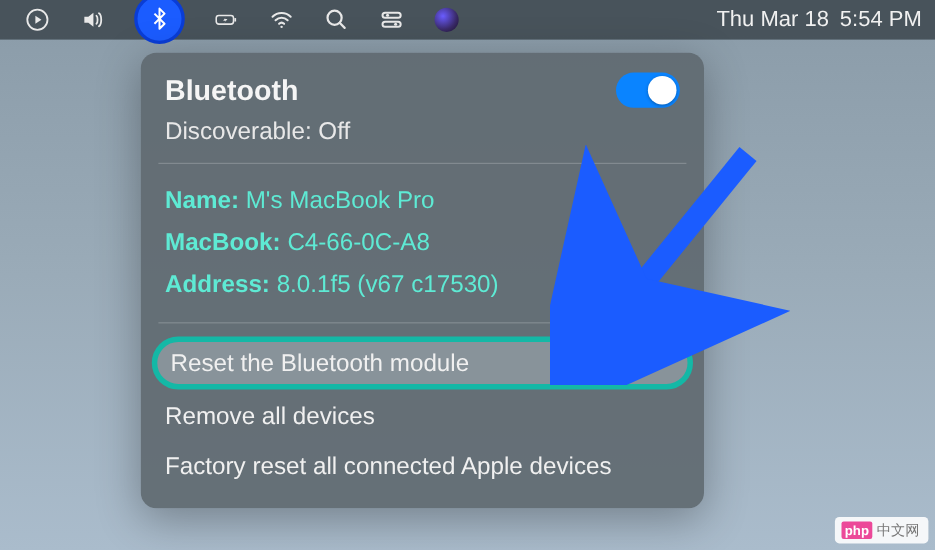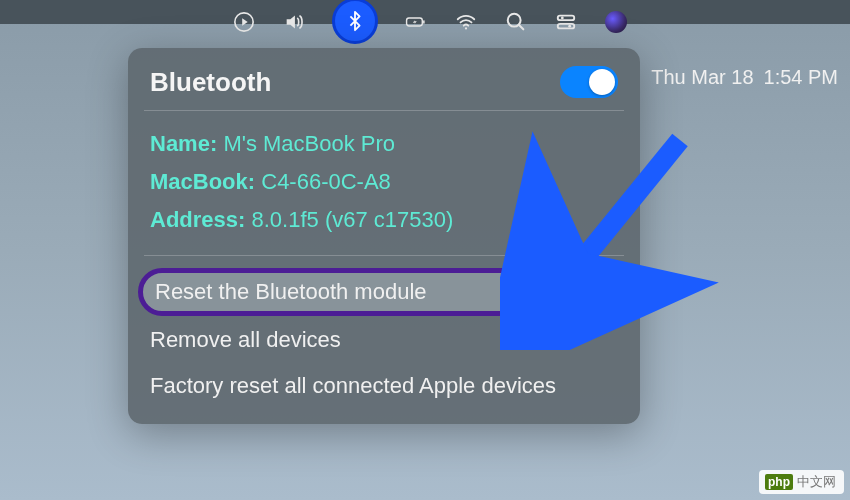--- a/index.html
+++ b/index.html
@@ -5,27 +5,26 @@
     * { margin: 0; padding: 0; box-sizing: border-box; }
     body {
       width: 850px;
       height: 500px;
       font-family: -apple-system, BlinkMacSystemFont, "Helvetica Neue", sans-serif;
       background: linear-gradient(180deg, #8a9ba8 0%, #9aabb8 50%, #aabccc 100%);
       overflow: hidden;
       position: relative;
     }
     .menubar {
-      height: 24px;
+      height: 36px;
       background: rgba(60, 70, 78, 0.85);
       display: flex;
       align-items: center;
       padding: 0 12px;
       gap: 22px;
-      flex-direction: column;
     }
     .menubar-icons {
       display: flex;
       align-items: center;
       gap: 26px;
       margin-left: 10px;
     }
     .menubar-icon {
       color: #e8e8e8;
       display: flex;
@@ -121,21 +120,21 @@
     }
     .menu-item {
       font-size: 22px;
       padding: 9px 12px;
       border-radius: 20px;
       color: #f0f0f0;
       margin: 2px 0;
     }
     .menu-item.highlighted {
       background: rgba(180,190,200,0.45);
-      border: 5px solid #4c1d95;
+      border: 5px solid #14b8a6;
       border-radius: 24px;
       padding: 6px 12px;
     }
     .arrow {
       position: absolute;
       top: 130px;
       left: 500px;
       z-index: 5;
     }
     .watermark {
@@ -145,21 +144,21 @@
       background: rgba(255,255,255,0.88);
       border-radius: 4px;
       padding: 3px 8px 3px 6px;
       font-size: 13px;
       color: #777;
       display: flex;
       align-items: center;
       gap: 4px;
     }
     .watermark .logo {
-      background: #4d7c0f;
+      background: #ec4899;
       color: #fff;
       font-weight: bold;
       padding: 1px 3px;
       border-radius: 2px;
       font-size: 12px;
     }
   </style>
 </head>
 <body>
 
@@ -208,30 +207,34 @@
           <rect x="3" y="14" width="18" height="5" rx="2.5"></rect>
           <circle cx="16" cy="16.5" r="1.5" fill="currentColor" stroke="none"></circle>
         </svg>
     </div>
     <div class="menubar-icon">
       <div class="siri-icon"></div>
     </div>
   </div>
   <div class="datetime">
     <span>Thu Mar 18</span>
-    <span>1:54 PM</span>
+    <span>5:54 PM</span>
   </div>
 </div>
 
 <div class="dropdown">
   <div class="dropdown-header">
     <div class="dropdown-title">Bluetooth</div>
     <div class="toggle">
       <div class="toggle-knob"></div>
     </div>
+  </div>
+  <div class="status-line">
+    <span>Discoverable:</span>
+    <span>Off</span>
   </div>
   <div class="divider"></div>
   <div class="info-block">
     <div class="info-row">
       <span class="label">Name:</span>
       <span>M's MacBook Pro</span>
     </div>
     <div class="info-row">
       <span class="label">MacBook:</span>
       <span>C4-66-0C-A8</span>

